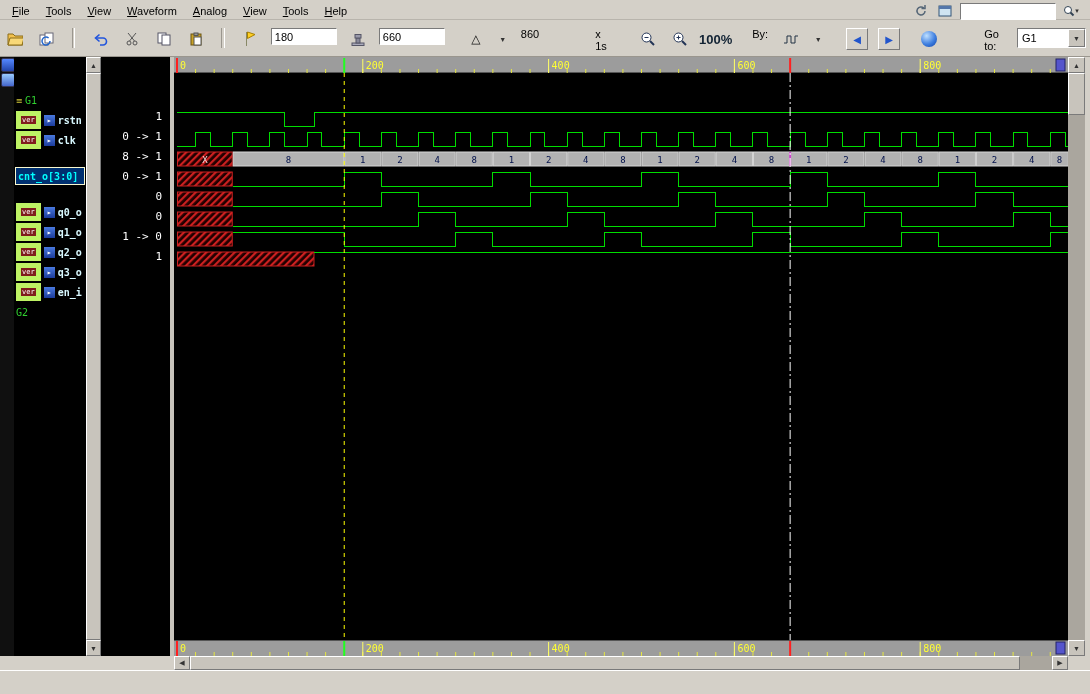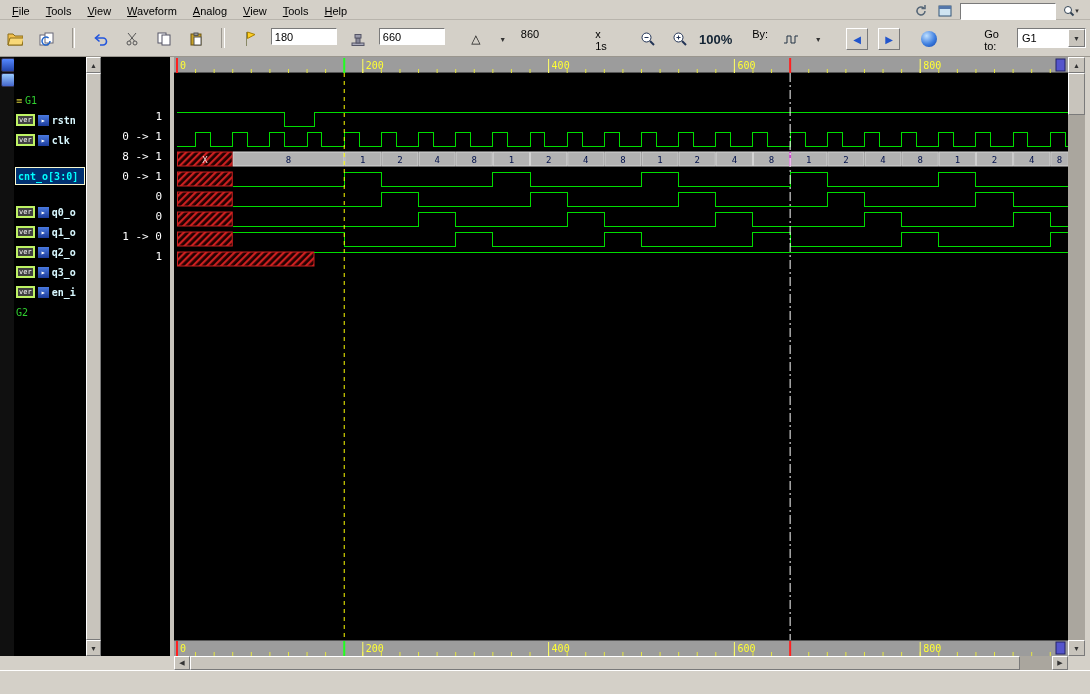--- a/index.html
+++ b/index.html
@@ -46,22 +46,22 @@
   .midscroll{position:absolute;left:86px;top:0;width:15px;height:599px;background:#c8c4bc;display:flex;flex-direction:column;}
   .valuepanel{position:absolute;left:101px;top:0;width:69px;height:599px;box-sizing:border-box;background:#000;
     padding-top:33px;overflow:hidden;}
   .divider{position:absolute;left:170px;top:0;width:4px;height:599px;background:#c8c4bc;}
   .wavebox{position:absolute;left:174px;top:0;width:894px;height:599px;background:#000;}
   .hscroll{position:absolute;left:174px;top:599px;width:894px;height:14px;background:#b8b4ac;display:flex;align-items:stretch;}
   .rightscroll{position:absolute;left:1068px;top:0;width:17px;height:599px;background:#c8c4bc;display:flex;flex-direction:column;}
   
   .prow{height:20px;display:flex;align-items:center;gap:3px;padding-left:2px;box-sizing:border-box;
     font:10px "DejaVu Sans Mono",monospace;color:#d8f8ff;white-space:nowrap;}
-  .badge{font:7px "DejaVu Sans Mono",monospace;line-height:8px;background:#404040;color:#fff;
-    border:2px solid #bef264;padding:0 1px;}
+  .badge{font:7px "DejaVu Sans Mono",monospace;line-height:8px;background:#7f1d1d;color:#fff;
+    border:5px solid #bef264;padding:0 1px;}
   .sicon{width:11px;height:11px;flex:0 0 11px;background:linear-gradient(#4a7ae0,#1c3c9c);color:#fff;
     font-size:8px;line-height:11px;text-align:center;}
   .sname{color:#d8f8ff;font-weight:bold;}
   .prow.sel{border:1px solid #f8f8d0;background:#003070;height:18px;margin:17px 1px;}
   .prow.sel .sname{color:#00ffff;}
   .gicon{color:#cfc438;font-size:10px;}
   .gname{color:#30d030;}
   .vrow{height:20px;line-height:20px;text-align:right;padding-right:8px;color:#fff;
     font:11px "DejaVu Sans Mono",monospace;white-space:nowrap;}
   

